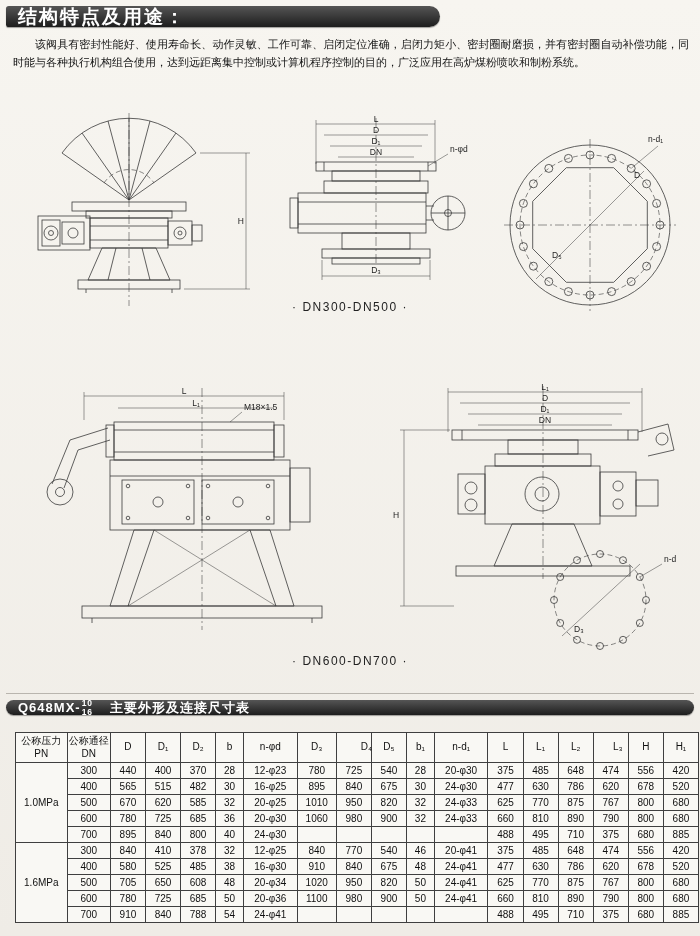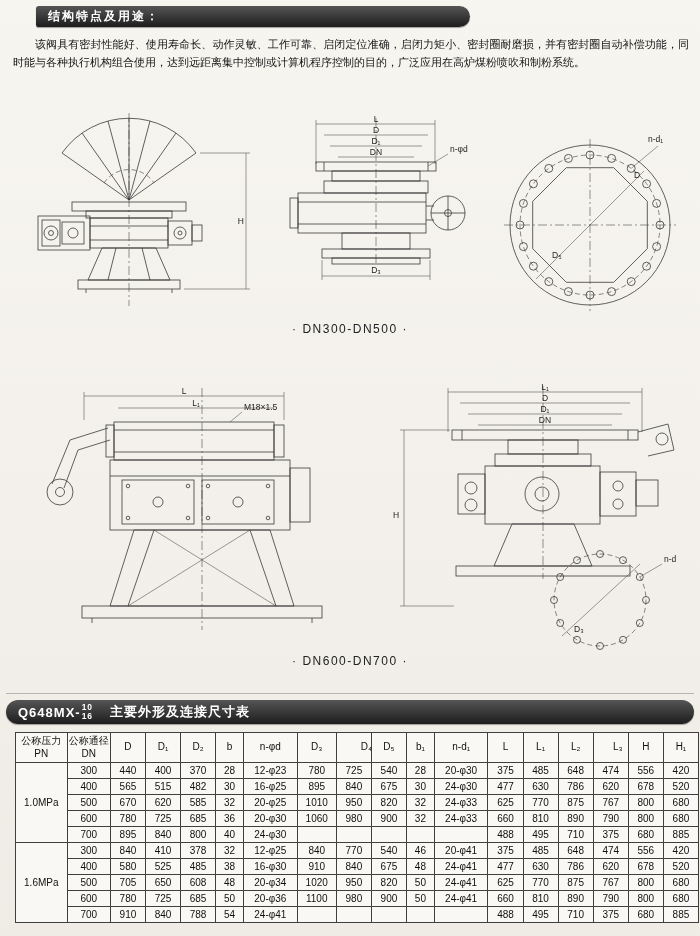--- a/index.html
+++ b/index.html
@@ -3,33 +3,33 @@
 <meta charset="utf-8">
 <style>
   * { margin:0; padding:0; box-sizing:border-box; }
   html,body { width:700px; height:936px; }
   body { background:#e9e6e1; font-family:"Liberation Sans","DejaVu Sans",sans-serif; }
   .page { position:relative; width:700px; height:936px; background:linear-gradient(#f7f5f0,#efece6); overflow:hidden; }
 
   .section-bar { position:absolute; background:linear-gradient(#555,#1d1d1d); color:#fff;
                  display:flex; align-items:center; padding:0 12px; font-weight:bold;
                  box-shadow:0 1px 1px rgba(0,0,0,.35); }
-  #bar1 { left:6px; top:6px; width:434px; height:21px; font-size:12px; letter-spacing:2px;
-          border-radius:3px 11px 11px 3px;margin-left:30px; }
-  #bar2 { left:6px; top:700px; width:688px; height:24px; font-size:13px; letter-spacing:1px;
+  #bar1 { left:6px; top:6px; width:434px; height:21px; font-size:19px; letter-spacing:2px;
+          border-radius:3px 11px 11px 3px; }
+  #bar2 { left:6px; top:700px; width:688px; height:15px; font-size:13px; letter-spacing:1px;
           border-radius:12px; }
   .frac { display:inline-flex; flex-direction:column; align-items:center; justify-content:center;
           font-size:8.5px; line-height:1.05; margin:0 17px 0 1px; font-weight:bold; }
 
   .intro { position:absolute; left:13px; top:35px; width:676px; font-size:11px; line-height:1.66;
            color:#151515; text-indent:2em; text-align:justify; }
 
   .caption { position:absolute; left:0; width:700px; text-align:center; font-size:12px;
              color:#222; letter-spacing:1.5px; }
-  #caption1 { top:322px; }
+  #caption1 { top:300px; }
   #caption2 { top:654px;text-align:center; }
 
   .drawing { position:absolute; }
   .drawing svg { display:block; width:100%; height:100%; }
   svg line, svg path, svg rect, svg circle, svg polygon, svg polyline, svg ellipse
       { fill:none; stroke:#3a3a3a; stroke-width:0.8; }
   svg .dash { stroke-dasharray:5 3; stroke-width:0.6; }
   svg .dashdot { stroke-dasharray:9 3 2 3; stroke-width:0.55; }
   svg .thin { stroke-width:0.5; }
   svg text { fill:#1e1e1e; stroke:none; font-size:8.5px; font-family:"Liberation Sans","DejaVu Sans",sans-serif; }

